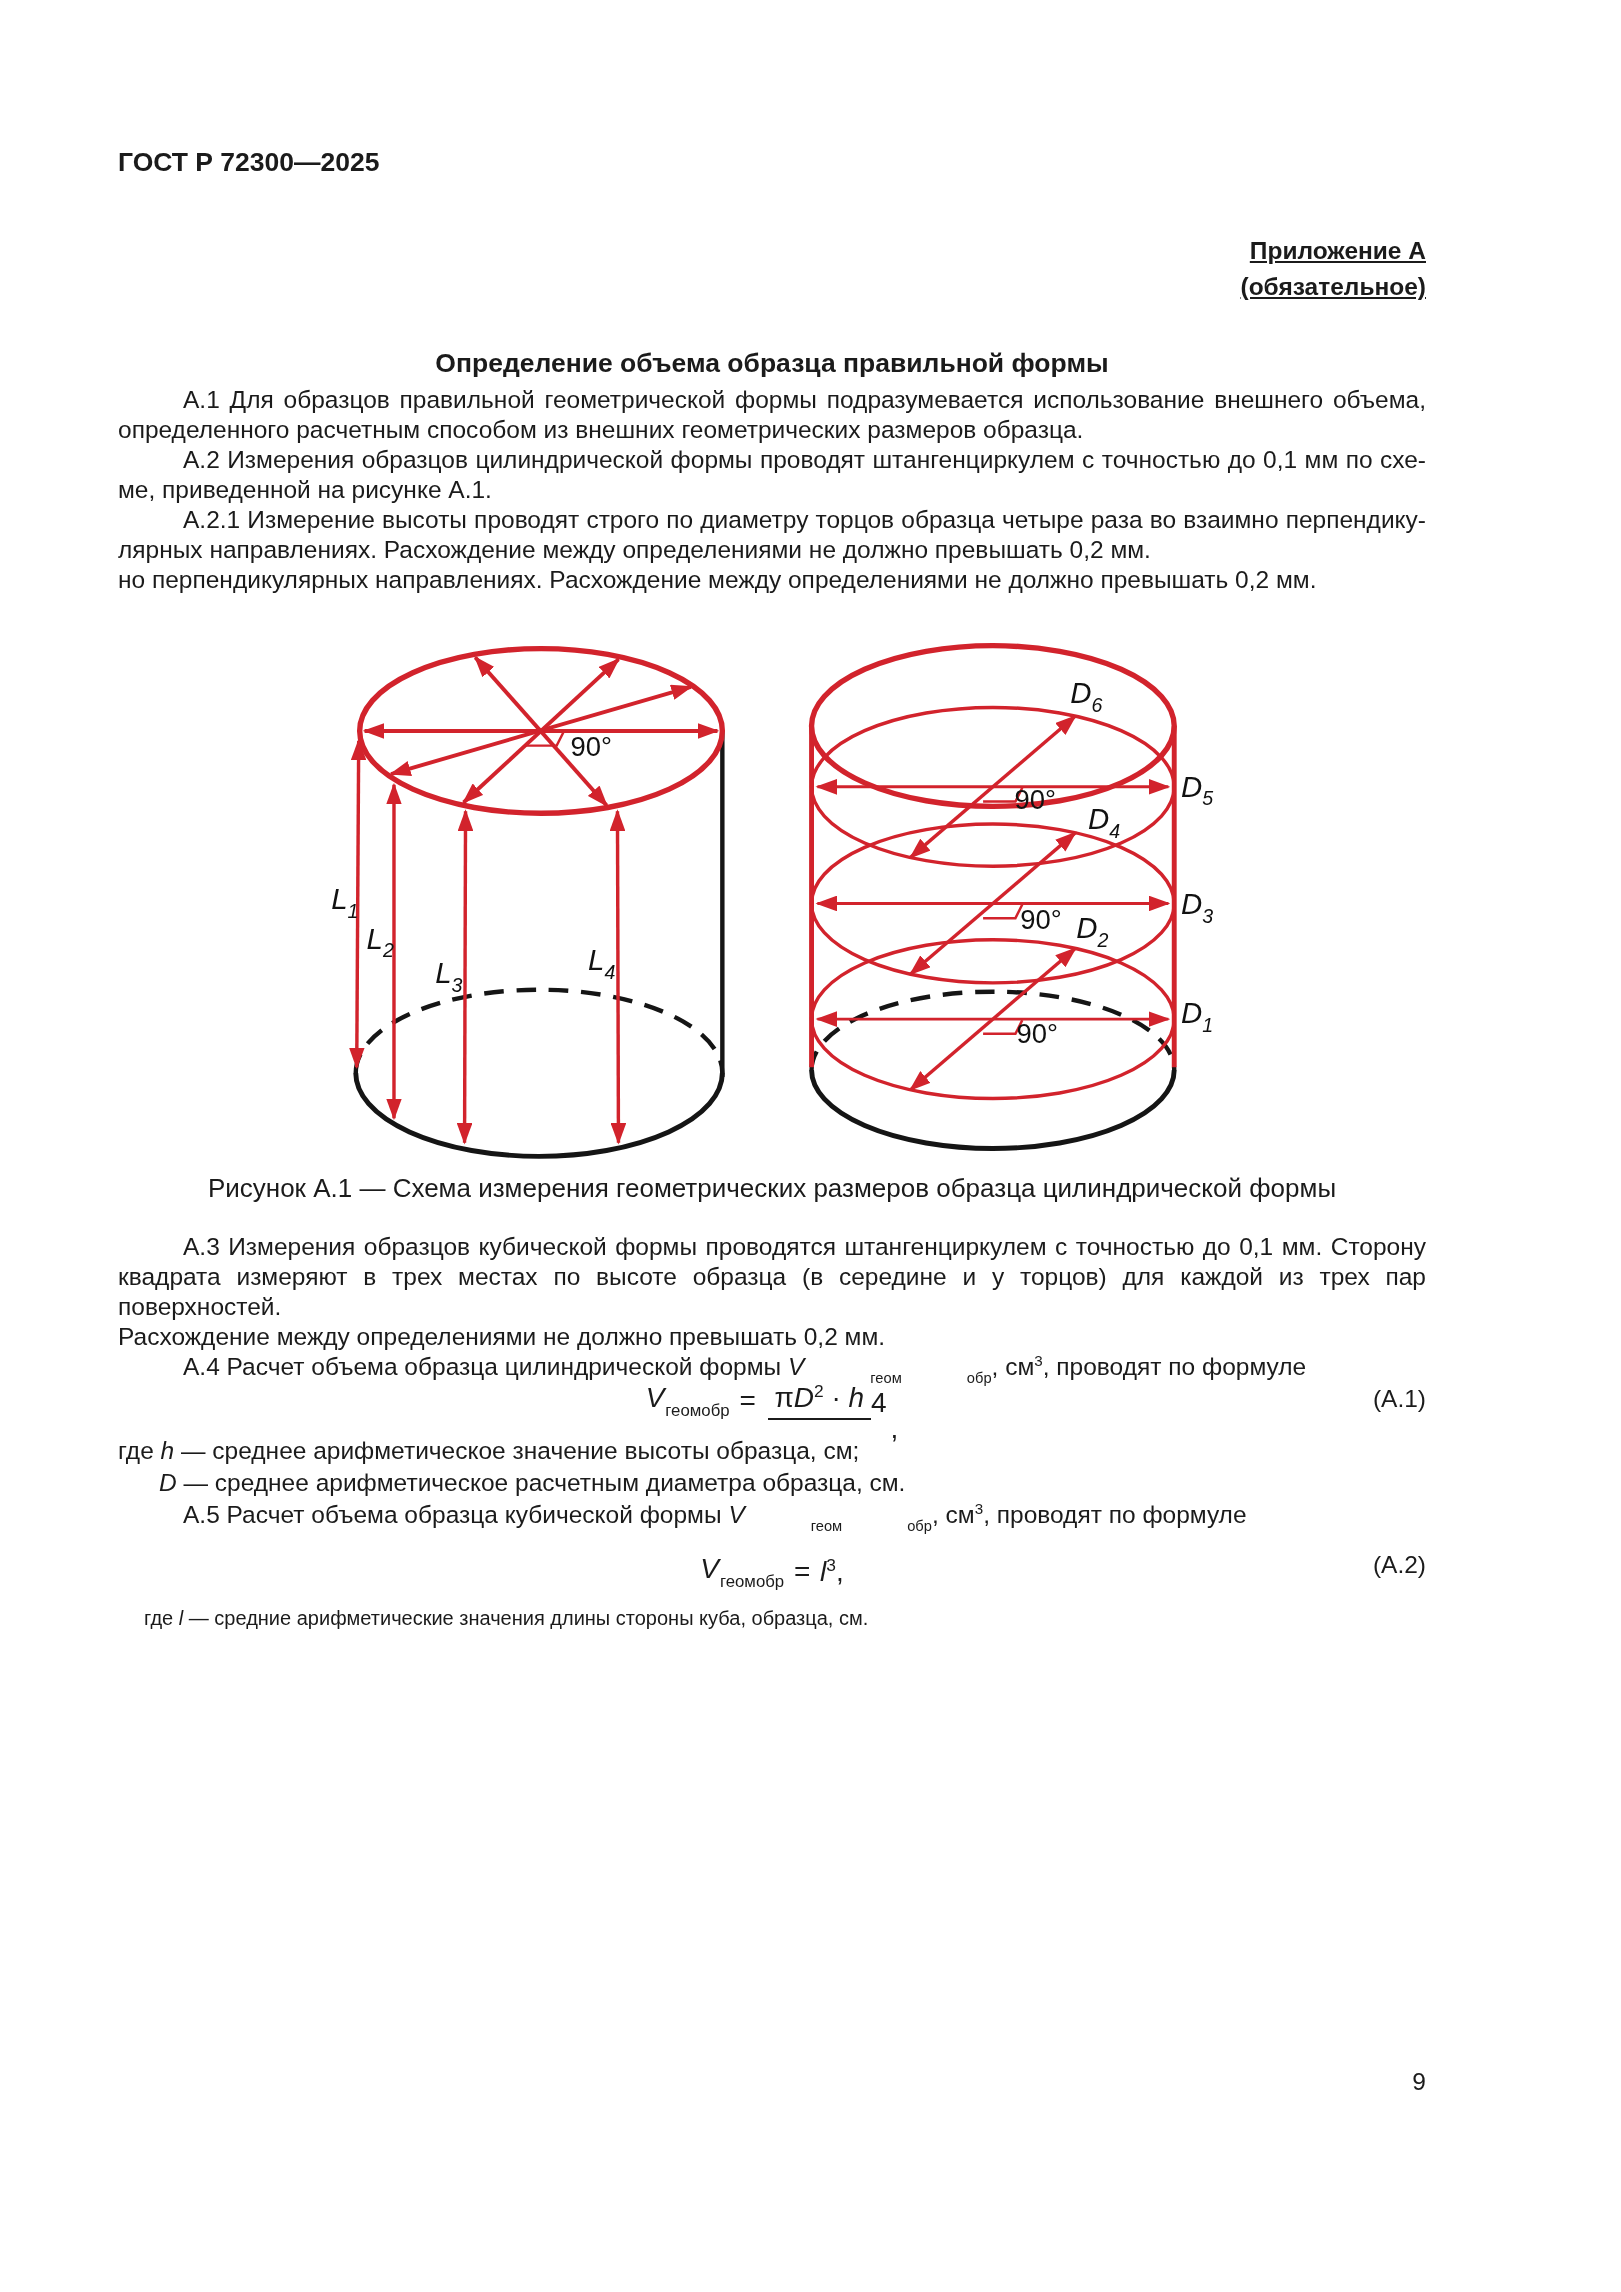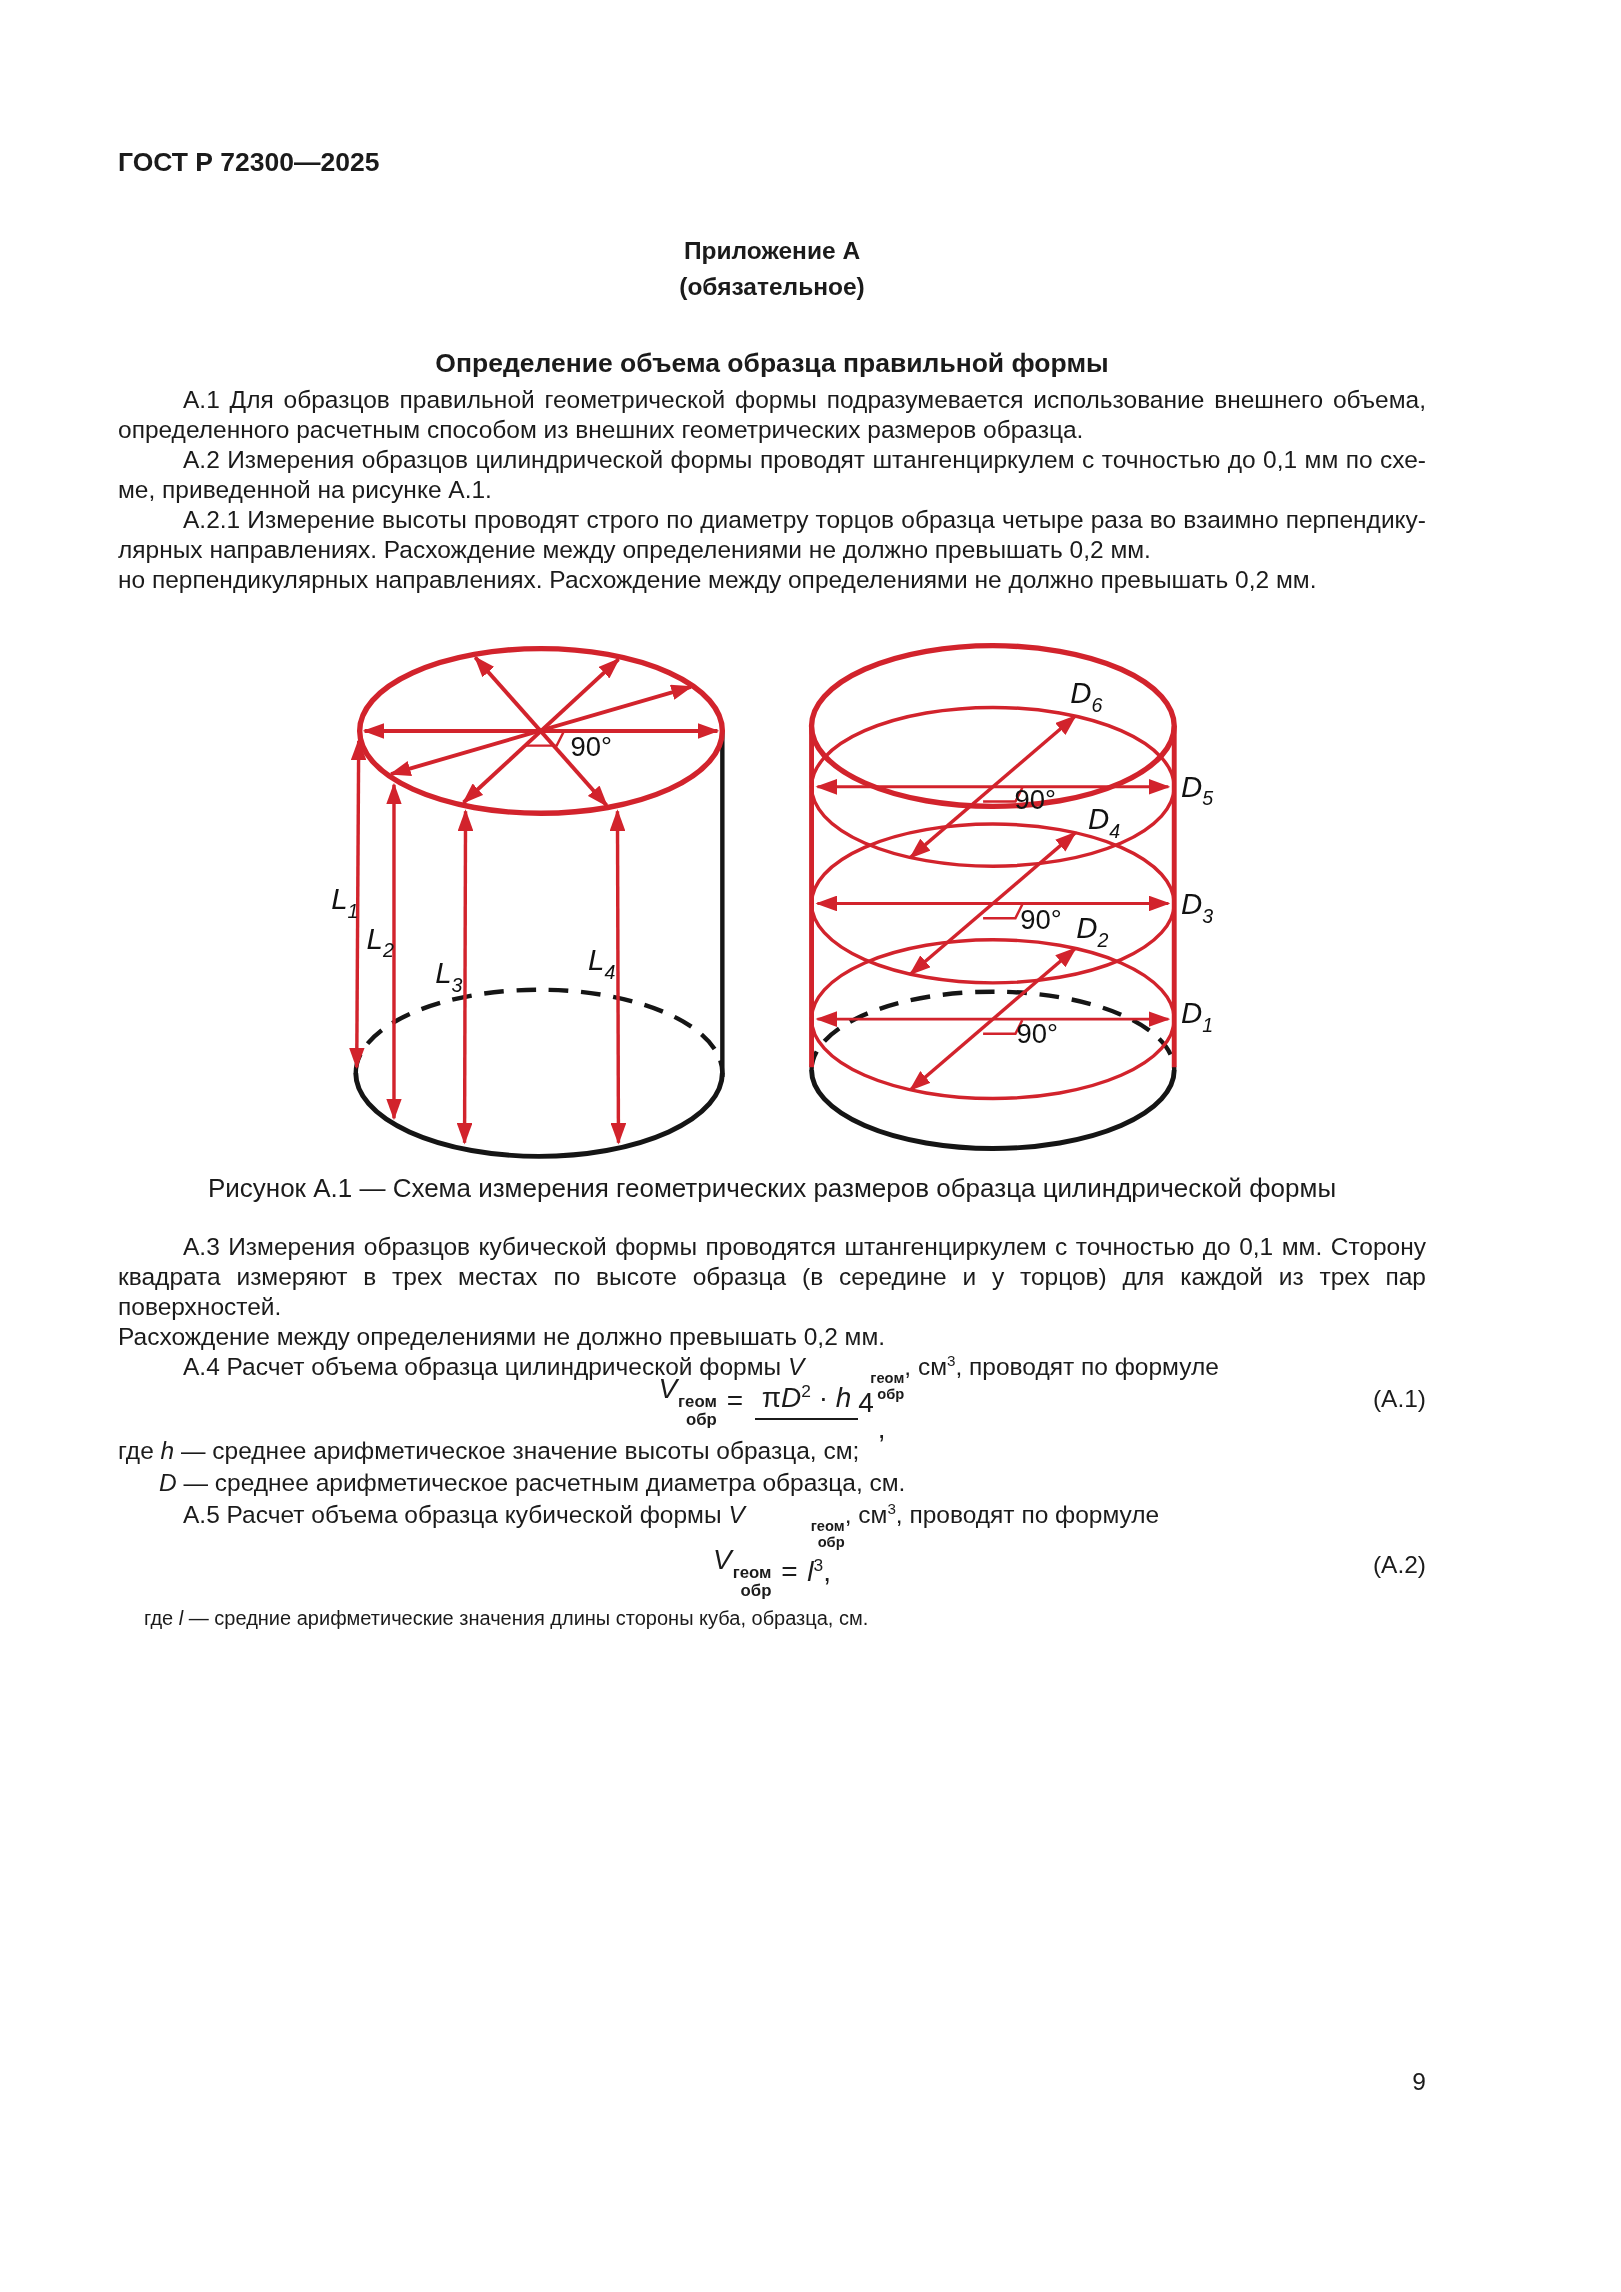--- a/index.html
+++ b/index.html
@@ -3,42 +3,42 @@
 <meta charset="utf-8">
 <style>
   html,body{margin:0;padding:0;background:#e8e8e8;}
   .page{
     position:relative; width:1621px; height:2293px; background:#ffffff;
     margin:0 auto; overflow:hidden;
     font-family:"Liberation Sans", sans-serif; color:#1b1b1b;
   }
   .abs{position:absolute; left:118px; width:1308px;}
   .hdr{top:147px; text-align:left; font-weight:bold; font-size:26.5px;}
-  .apx{top:233px; text-align:center; font-weight:bold; font-size:24.5px; line-height:36px;}
+  .apx{top:233px; text-align:right; font-weight:bold; font-size:24.5px; line-height:36px;text-decoration:underline;}
   .heading{top:348px; text-align:center; font-weight:bold; font-size:26.5px; margin:0;}
   .body{font-size:24.5px; line-height:30px; text-align:left;}
   .b1{top:385px;}
   .b2{top:1232px;}
   .body p{margin:0; padding:0;}
   .jl{display:block; text-align:justify; text-align-last:justify;}
   .first{text-indent:65px;}
   .ln{display:block;}
   .caption{top:1173px; font-size:26px; text-align:center;}
   .figwrap{position:absolute; left:294px; top:627px; width:941px; height:549px;}
   
   .frow{position:absolute; left:118px; width:1308px;}
   .frow1{top:1363px; height:76px;}
   .frow2{top:1541px; height:61px;}
   .formula{display:flex; align-items:center; justify-content:center; height:100%;
            font-size:28px; font-style:normal;}
   .formula i, .body i{font-style:italic;}
   .eqlab{position:absolute; right:0; font-size:24.5px;}
   .eqlab1{top:21.6px;} .eqlab2{top:9.8px;}
-  .vss{display:inline-flex; flex-direction:column; align-items:flex-end;
-       font-size:0.60em; line-height:1.05; vertical-align:-0.55em; margin-left:1px;font-weight:bold;}
+  .vss{display:inline-flex; align-items:center;
+       font-size:0.60em; line-height:1.05; vertical-align:-0.55em; margin-left:1px;}
   .fr{display:inline-flex; flex-direction:row; align-items:center;
       vertical-align:middle; margin:0 2px; line-height:1.12;}
   .fr .num{border-bottom:2.5px solid #1b1b1b; padding:0 6.9px 3.9px;}
   .fr .den{padding-top:2.9px;}
   .feq{margin:0 9.8px;}
   .fcomma{align-self:flex-end; margin-left:2px; transform:translateY(5.9px);}
   sup.s{font-size:0.62em; vertical-align:super; line-height:0;}
   .whereblk{top:1435px; font-size:24.5px; line-height:32px;}
   .whereblk p{margin:0;}
   .w2{padding-left:41px;}

